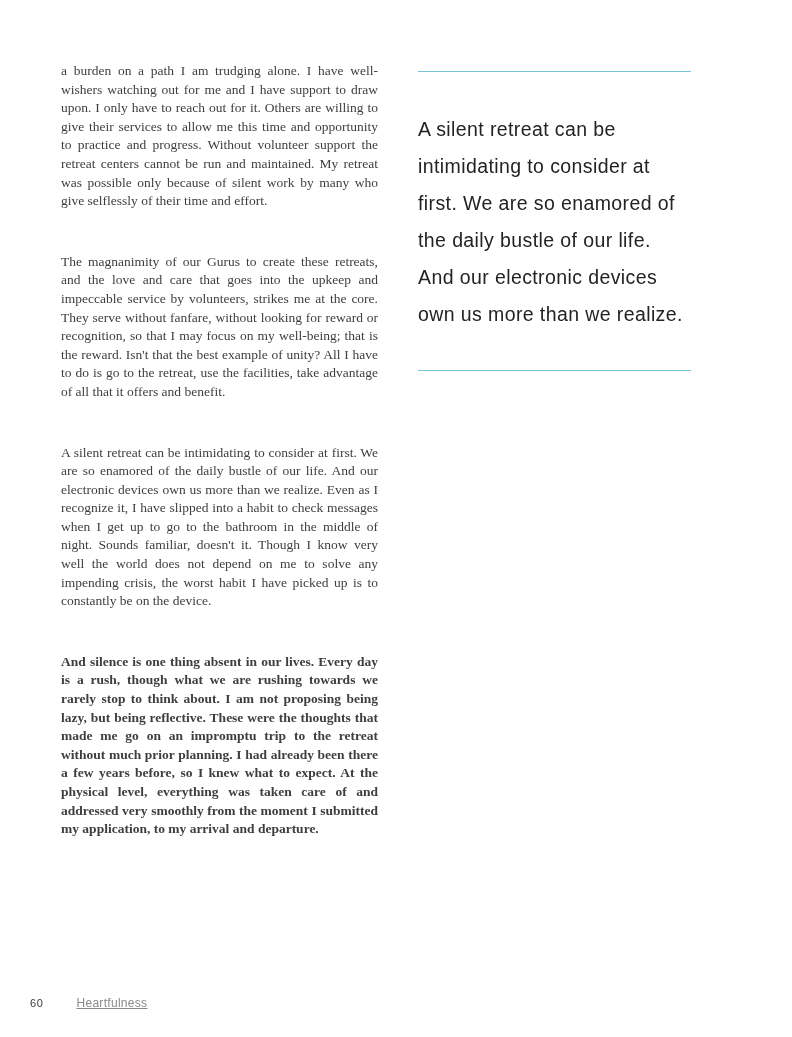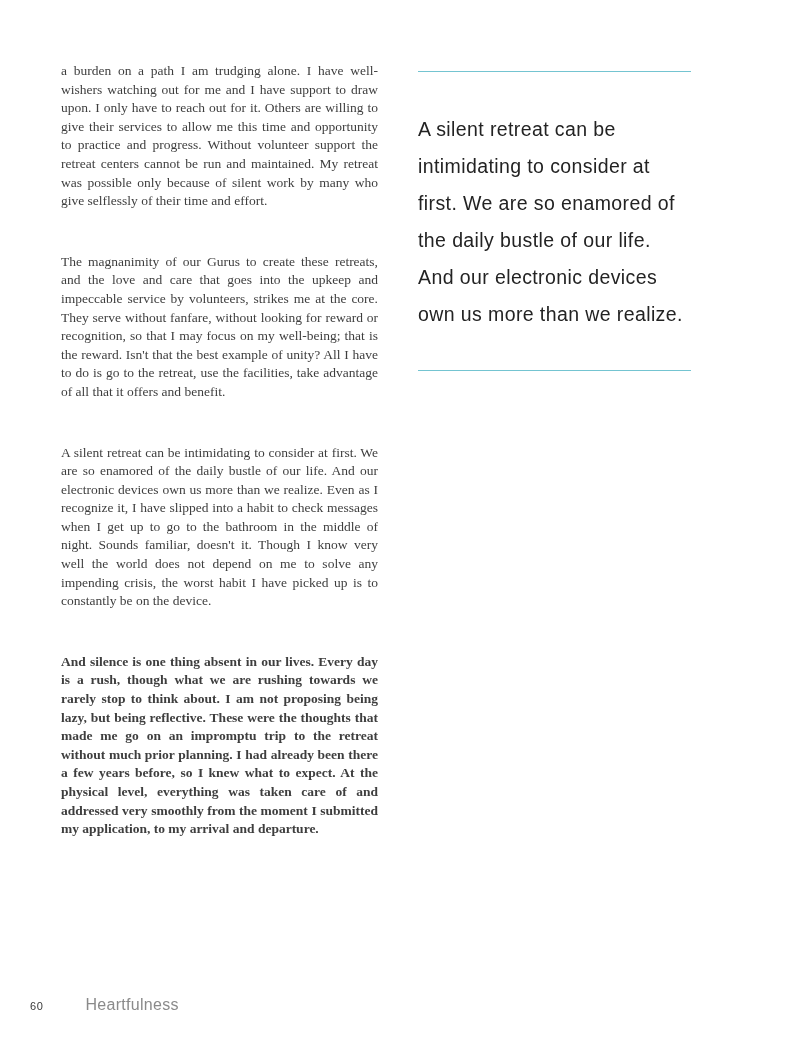--- a/index.html
+++ b/index.html
@@ -70,24 +70,25 @@
     display: flex;
     align-items: baseline;
     font-family: "Liberation Sans", "DejaVu Sans", sans-serif;
   }
   .page-num {
     font-size: 11px;
     letter-spacing: 0.6px;
     color: #3a3a3a;
   }
   .magazine-name {
-    margin-left: 42px;
-    font-size: 16px;
+    margin-left: 33px;
+    font-size: 12px;
     letter-spacing: 0.3px;
     color: #8a8a8a;
+    text-decoration: underline;
   }
 </style>
 </head>
 <body>
 
 <div class="page">
 
   <div class="body-column">
     <p>a burden on a path I am trudging alone. I have well-wishers watching out for me and I have support to draw upon. I only have to reach out for it. Others are willing to give their services to allow me this time and opportunity to practice and progress. Without volunteer support the retreat centers cannot be run and maintained. My retreat was possible only because of silent work by many who give selflessly of their time and effort.</p>
     <p>The magnanimity of our Gurus to create these retreats, and the love and care that goes into the upkeep and impeccable service by volunteers, strikes me at the core. They serve without fanfare, without looking for reward or recognition, so that I may focus on my well-being; that is the reward. Isn't that the best example of unity? All I have to do is go to the retreat, use the facilities, take advantage of all that it offers and benefit.</p>

